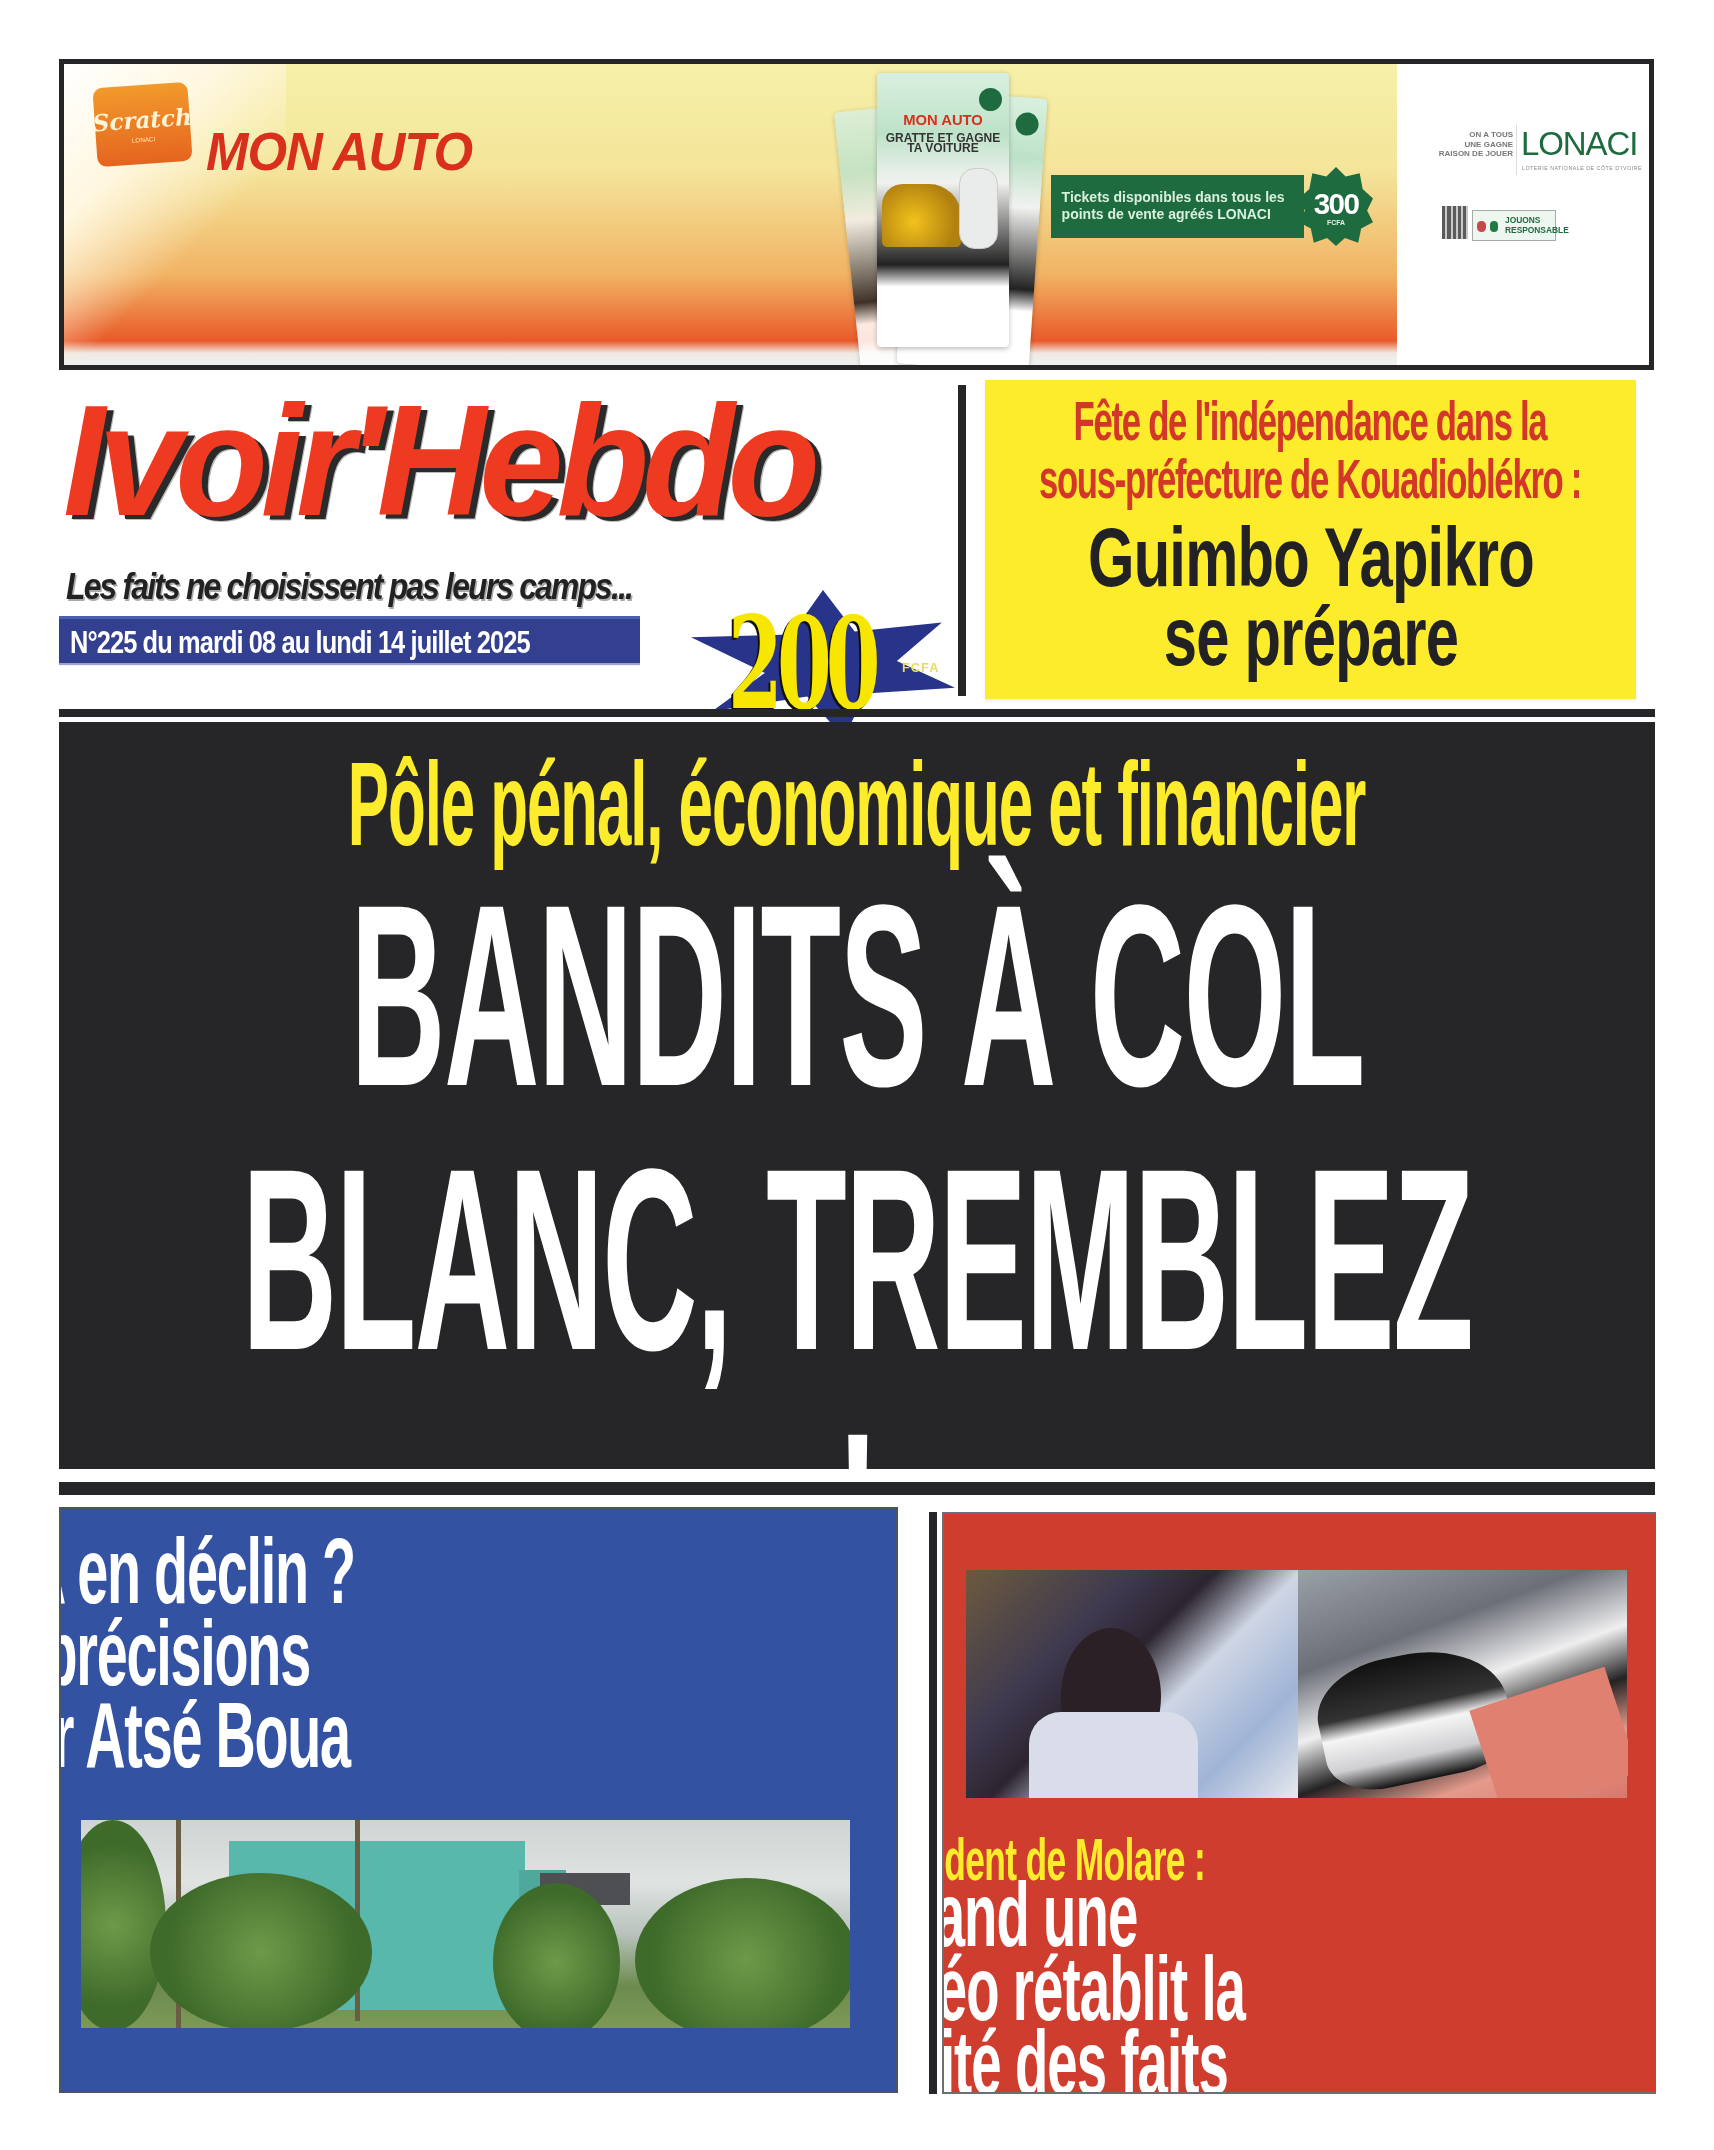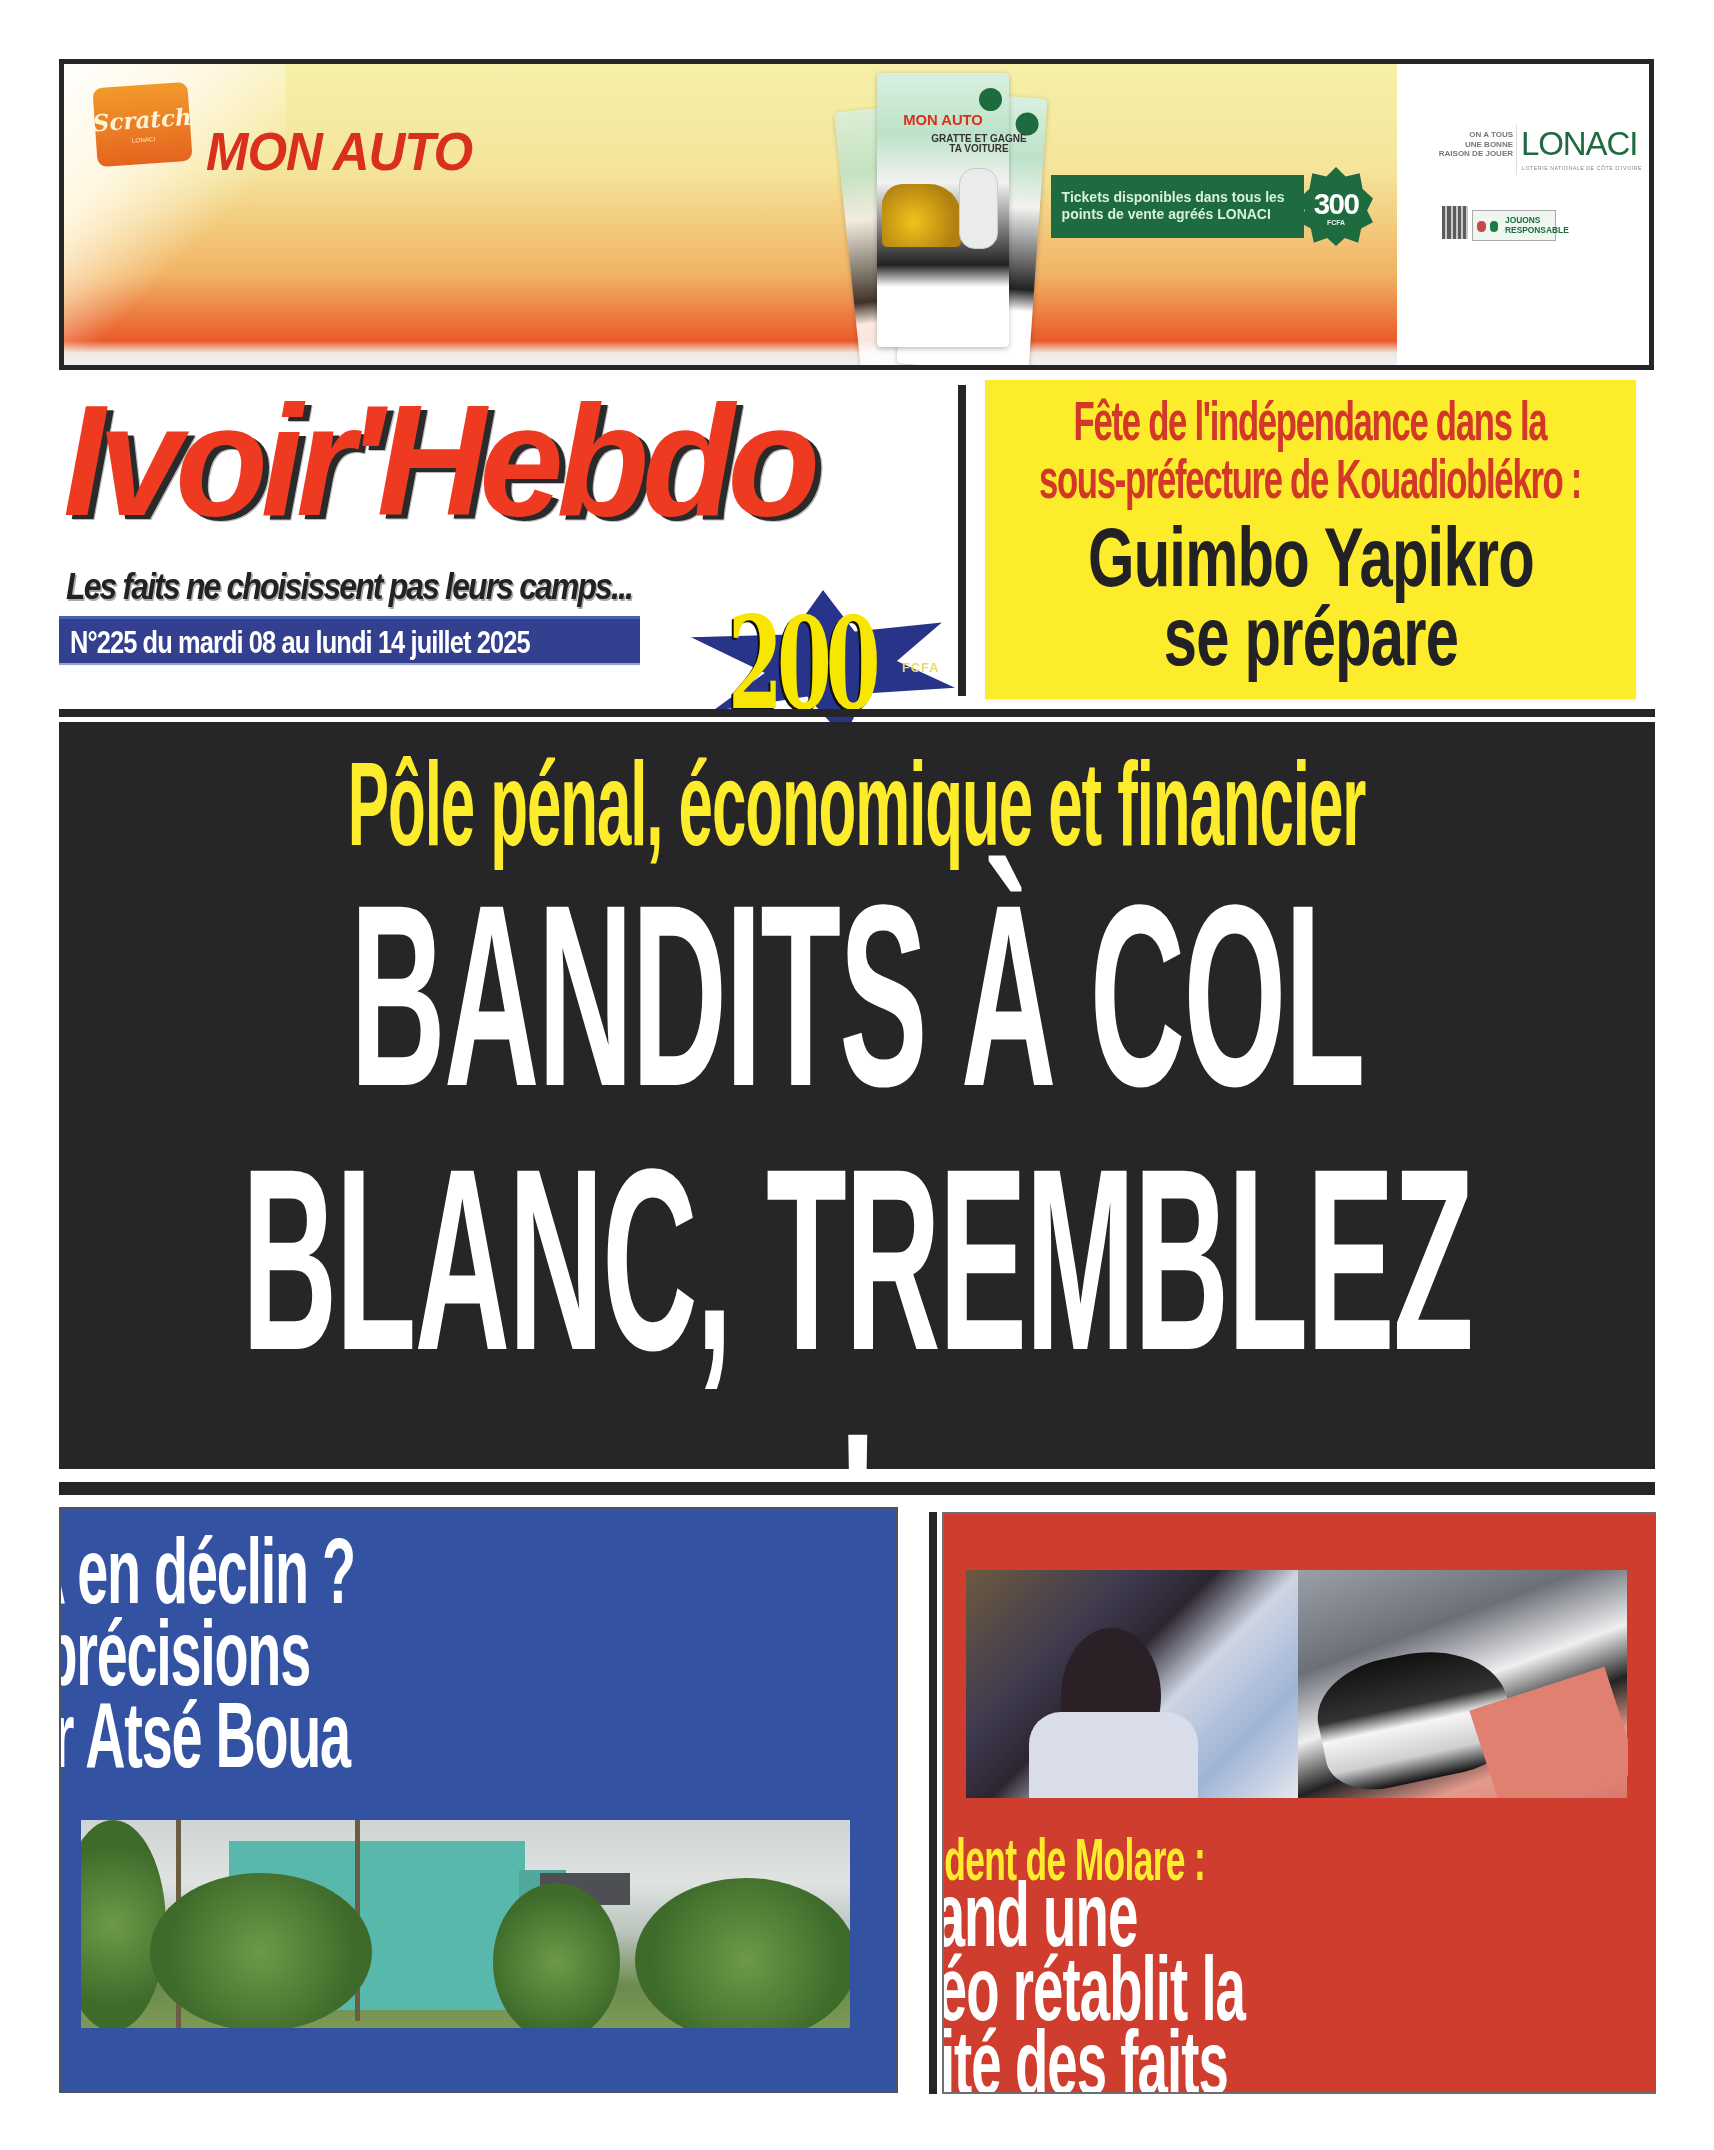--- a/index.html
+++ b/index.html
@@ -24,21 +24,21 @@
   #ad .ad-body { left:142px; top:125px; width:517px; font-size:31px; line-height:35px; color:#2a1c12;
         font-weight:900; letter-spacing:-0.5px; }
   #ad .tickets { left:784px; top:4.2px; width:201px; height:296px; }
   #ad .ticket { width:132px; height:274px; border-radius:4.2px; position:absolute;
         background:linear-gradient(180deg,#d9f0e0 0%,#bde2c8 22%,#f2f2f0 40%,#222 70%,#ffffff 78%,#ffffff 100%);
         box-shadow:0 1.1px 5.3px rgba(0,0,0,.25); }
   #ad .ticket.t1 { left:0; top:37px; transform:rotate(-6deg); opacity:.85; }
   #ad .ticket.t2 { left:58px; top:26px; transform:rotate(4deg); }
   #ad .ticket.t3 { left:29px; top:5.3px; }
   #ad .ticket .t-title { position:absolute; top:39px; width:100%; text-align:center; color:#d9301e; font-size:14.8px; font-weight:900; }
-  #ad .ticket .t-sub { position:absolute; top:61px; width:100%; text-align:center; color:#333; font-size:10px; font-weight:700; line-height:9.5px;padding-left:36px; }
+  #ad .ticket .t-sub { position:absolute; top:61px; width:100%; text-align:center; color:#333; font-size:12px; font-weight:700; line-height:9.5px; }
   #ad .ticket .t-car { position:absolute; left:5.3px; top:111px; width:79px; height:63px; border-radius:21px 32px 5.3px 5.3px;
         background:radial-gradient(circle at 40% 60%,#f3c21c,#b08010 70%); }
   #ad .ticket .t-key { position:absolute; left:82px; top:95px; width:37px; height:79px; border-radius:16px;
         background:#e9ecea; border:1.1px solid #c8ccca; }
   #ad .ticket .t-badge { position:absolute; right:7.4px; top:14.8px; width:23px; height:23px; border-radius:50%; background:#1e6b3f; }
   #ad .green-box { left:987px; top:111px; width:253px; height:63px; background:#1e6b3f; color:#d8f0dd;
         font-size:14px; line-height:17px; font-weight:700; padding:13.7px 10.6px; box-sizing:border-box; }
   #ad .badge300 { left:1235px; top:103px; width:74px; height:79px; }
   #ad .badge300 .shape { position:absolute; inset:0; background:#1e6b3f;
         clip-path:polygon(50% 0%,63% 12%,82% 8%,86% 28%,100% 40%,92% 55%,100% 70%,84% 78%,80% 96%,62% 90%,50% 100%,38% 90%,20% 96%,16% 78%,0% 70%,8% 55%,0% 40%,14% 28%,18% 8%,37% 12%); }
@@ -158,21 +158,21 @@
   <div class="abs green-box">Tickets disponibles dans tous les points de vente agréés LONACI</div>
   <div class="abs badge300">
     <div class="shape"></div>
     <div class="num">300</div>
     <div class="unit">FCFA</div>
   </div>
 
   <div class="abs lonaci-panel">
     <div class="slogan">
       <div>ON A TOUS</div>
-      <div>UNE BONNE</div>
+      <div>UNE GAGNE</div>
       <div>RAISON DE JOUER</div>
     </div>
     <div class="lonaci-divider"></div>
     <div class="lonaci">LONACI</div>
     <div class="lonaci-sub">LOTERIE NATIONALE DE CÔTE D'IVOIRE</div>
     <div class="qr"></div>
     <div class="jouer-box">
       <div class="dot-red"></div>
       <div class="dot-green"></div>
       <div class="txt">JOUONS RESPONSABLE</div>

